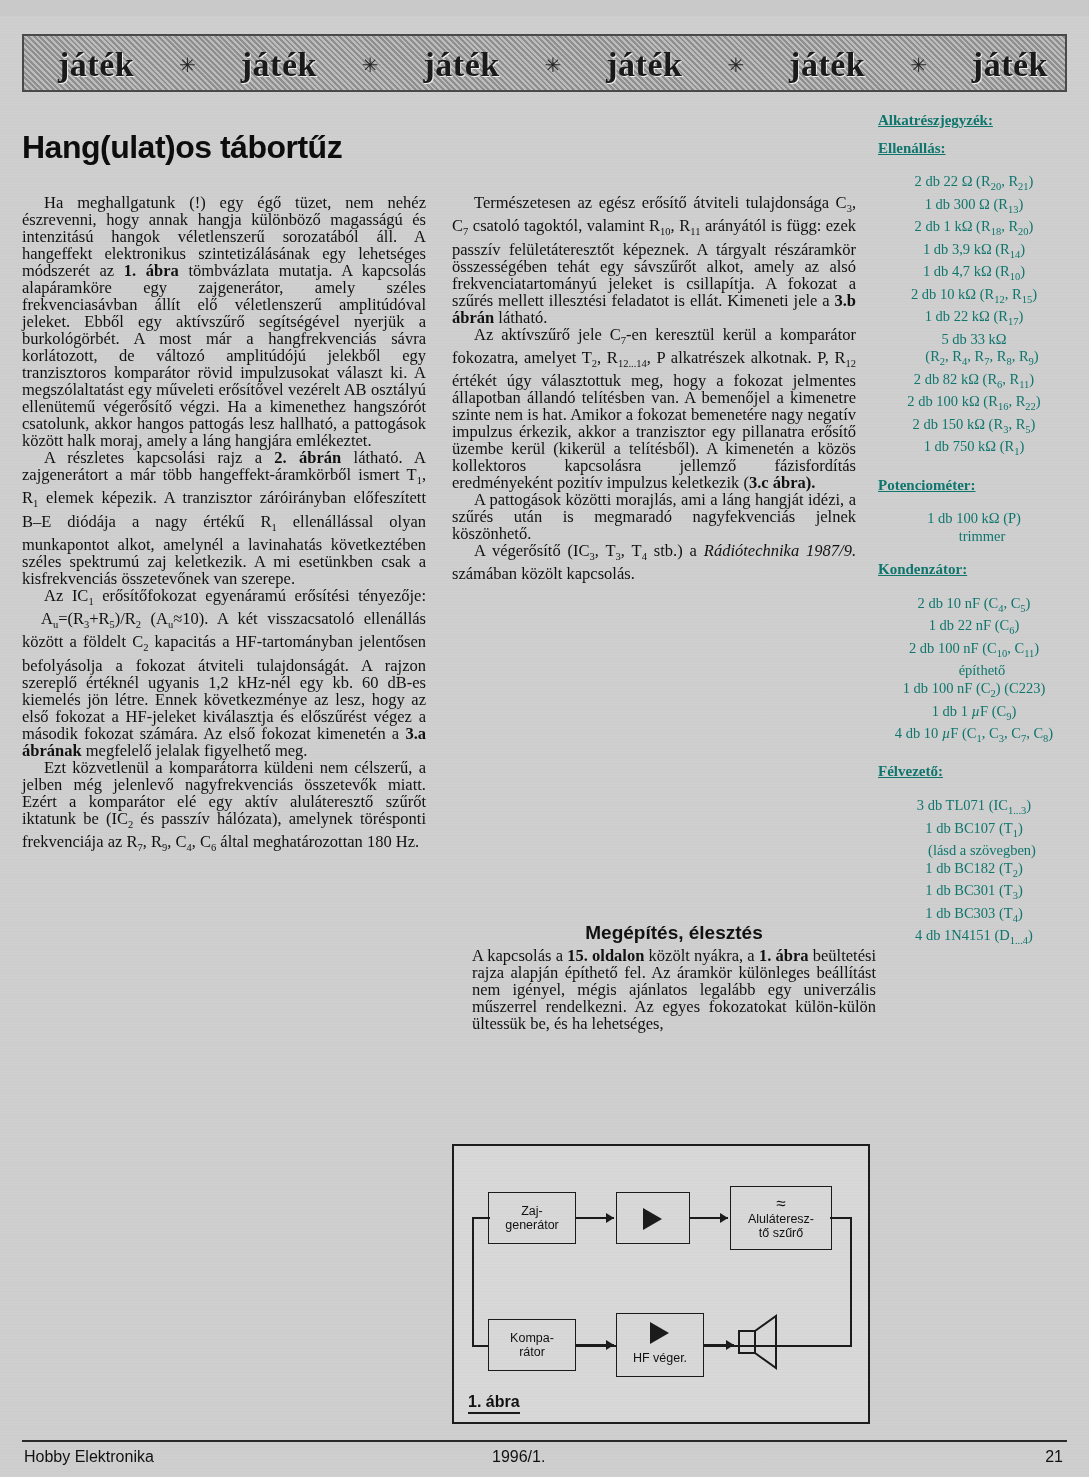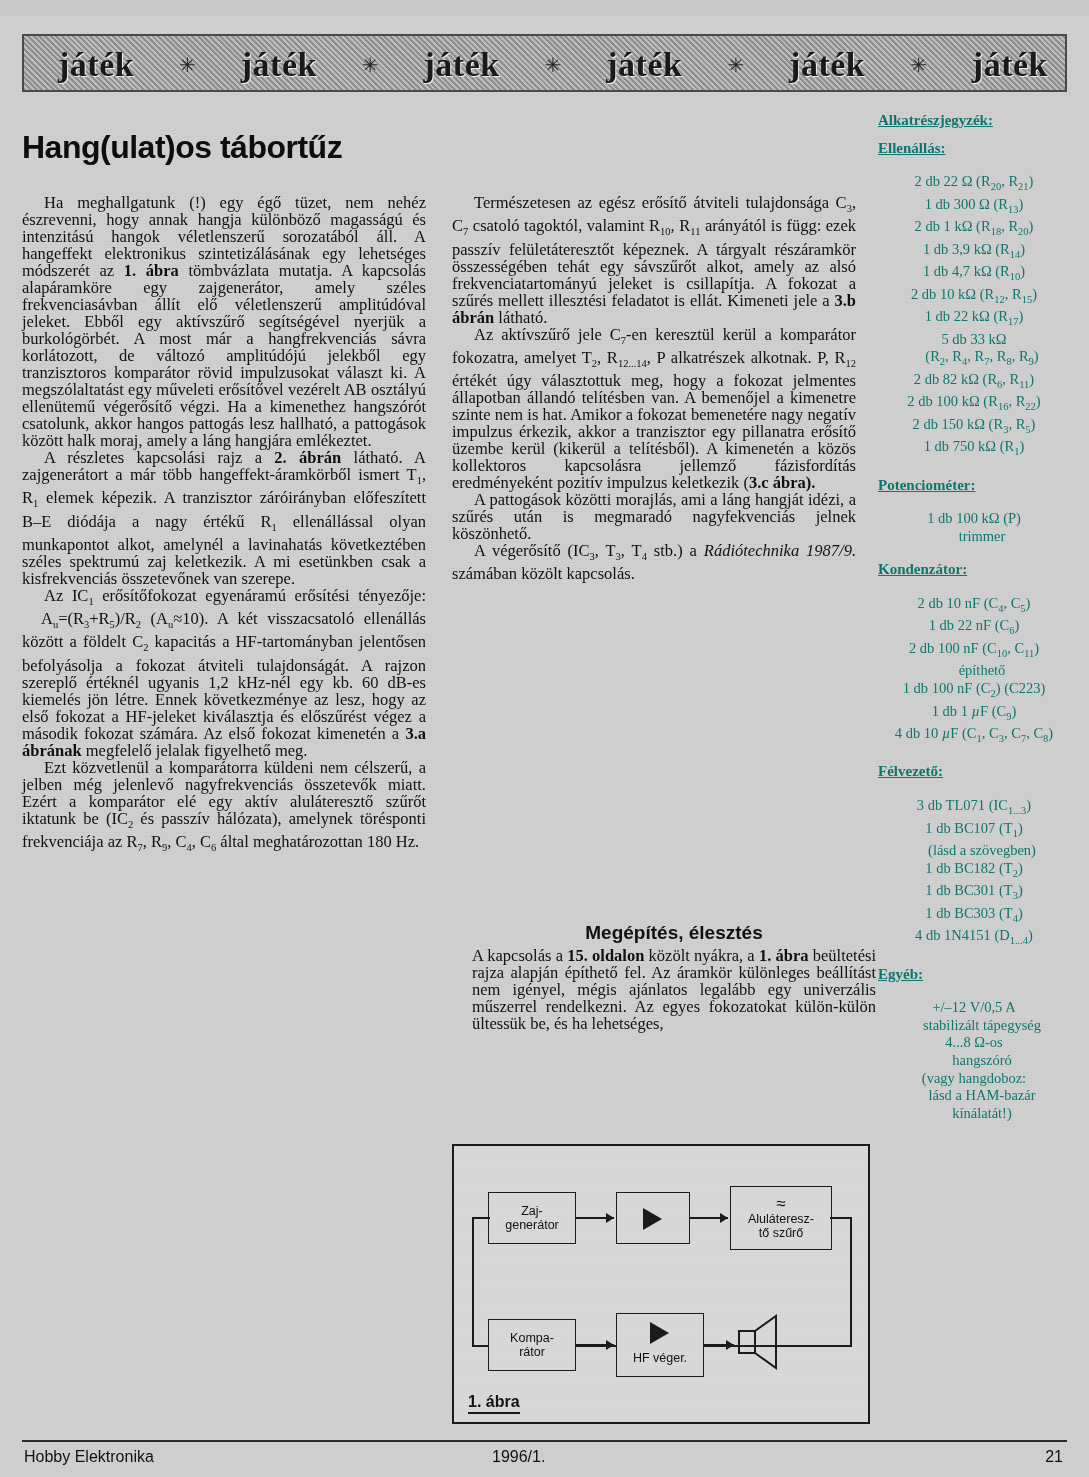--- a/index.html
+++ b/index.html
@@ -237,32 +237,20 @@
       <ul>
           <li class="">3 db TL071 (IC<sub>1...3</sub>)</li>
           <li class="">1 db BC107 (T<sub>1</sub>)</li>
           <li class="ind">(lásd a szövegben)</li>
           <li class="">1 db BC182 (T<sub>2</sub>)</li>
           <li class="">1 db BC301 (T<sub>3</sub>)</li>
           <li class="">1 db BC303 (T<sub>4</sub>)</li>
           <li class="">4 db 1N4151 (D<sub>1...4</sub>)</li>
         </ul>
     </div>
-    <div class="grp">
-      <h4>Egyéb:</h4>
-      <ul>
-          <li class="">+/–12 V/0,5 A</li>
-          <li class="ind">stabilizált tápegység</li>
-          <li class="">4...8 Ω-os</li>
-          <li class="ind">hangszóró</li>
-          <li class="">(vagy hangdoboz:</li>
-          <li class="ind">lásd a HAM-bazár</li>
-          <li class="ind">kínálatát!)</li>
-        </ul>
-    </div>
   </div>
 
   <div class="figure">
 
     <div class="blk" style="left:34px; top:46px; width:88px; height:52px;">Zaj-<br>generátor</div>
 
     <div class="wire" style="left:122px; top:71px; width:38px; height:2px;"></div>
     <div class="arrow" style="left:152px; top:67px;"></div>
 
     <div class="blk" style="left:162px; top:46px; width:74px; height:52px;">

